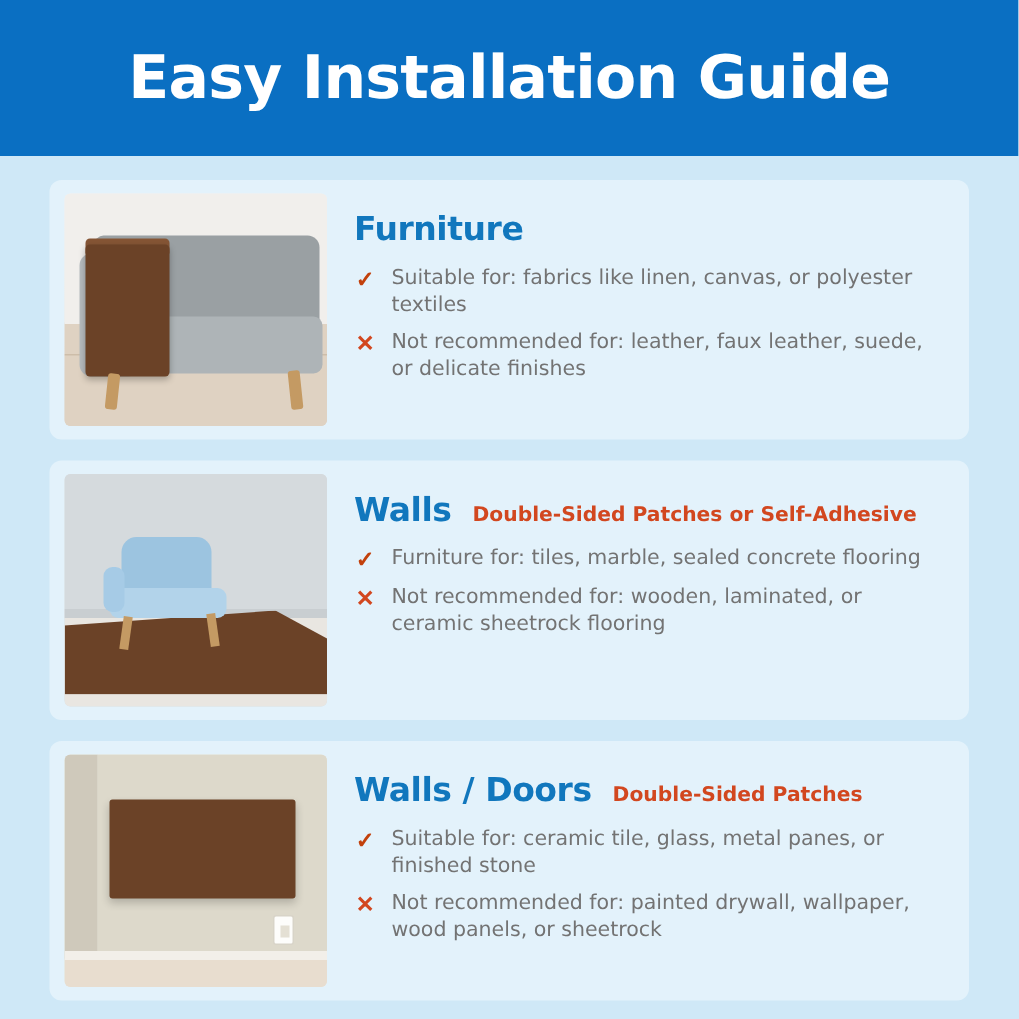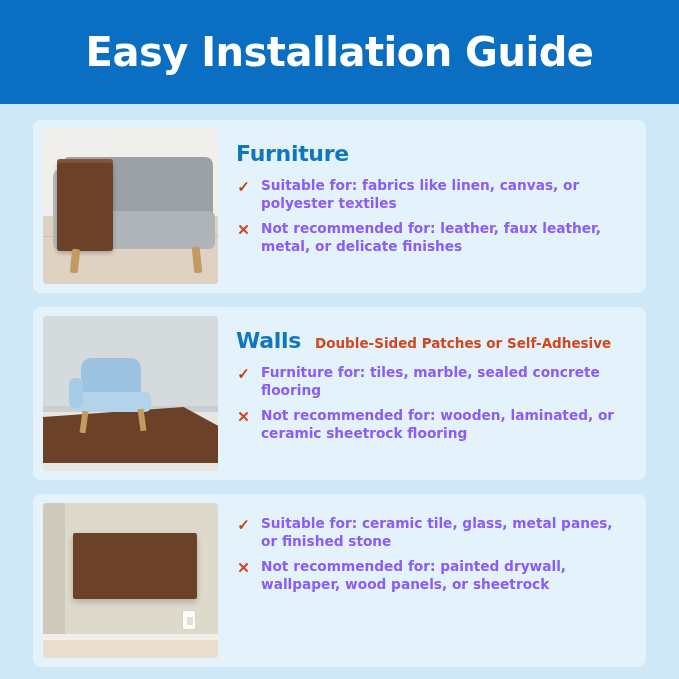--- a/index.html
+++ b/index.html
@@ -93,23 +93,23 @@
     flex: 0 0 15px;
     font-size: 15px;
     font-weight: bold;
     line-height: 17px;
     text-align: center;
     padding-top: 1px;
   }
   .mark.check { color: #c2410c; }
   .mark.cross { color: #d2471f; }
   .bullet-text {
-    color: #8b5cf6;
+    color: #737373;
     font-size: 13.7px;
-    font-weight: bold;
+    font-weight: normal;
     line-height: 17.5px;
     font-family: "DejaVu Sans", sans-serif;
     max-width: 370px;
   }
   .tip {
     text-align: center;
     padding: 12px 20px 0 20px;
     font-size: 13px;
     font-weight: bold;
     font-family: "DejaVu Sans", sans-serif;
@@ -177,21 +177,21 @@
       <div class="card-body">
         <div class="card-head">
           <span class="card-title">Furniture</span>
         </div>
         <div class="bullet">
           <span class="mark check">✓</span>
           <span class="bullet-text">Suitable for: fabrics like linen, canvas, or polyester textiles</span>
         </div>
         <div class="bullet">
           <span class="mark cross">✕</span>
-          <span class="bullet-text">Not recommended for: leather, faux leather, metal, or delicate finishes</span>
+          <span class="bullet-text">Not recommended for: leather, faux leather, suede, or delicate finishes</span>
         </div>
       </div>
     </div>
 
     <div class="card">
       <div class="thumb img2">
         <div class="wall"></div>
           <div class="base"></div>
           <div class="floor"></div>
         <div class="mat"></div>
@@ -220,20 +220,24 @@
     <div class="card">
       <div class="thumb img3">
         <div class="wallR"></div>
           <div class="wallL"></div>
         <div class="floor"></div>
           <div class="base"></div>
         <div class="panel"></div>
           <div class="outlet"></div>
       </div>
       <div class="card-body">
+        <div class="card-head">
+          <span class="card-title">Walls / Doors</span>
+          <span class="card-sub">Double-Sided Patches</span>
+        </div>
         <div class="bullet">
           <span class="mark check">✓</span>
           <span class="bullet-text">Suitable for: ceramic tile, glass, metal panes, or finished stone</span>
         </div>
         <div class="bullet">
           <span class="mark cross">✕</span>
           <span class="bullet-text">Not recommended for: painted drywall, wallpaper, wood panels, or sheetrock</span>
         </div>
       </div>
     </div>

